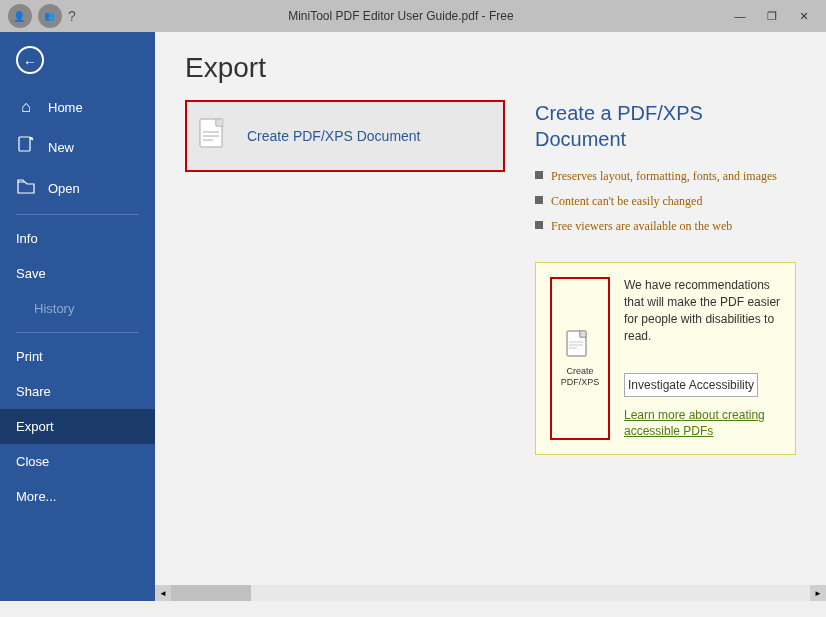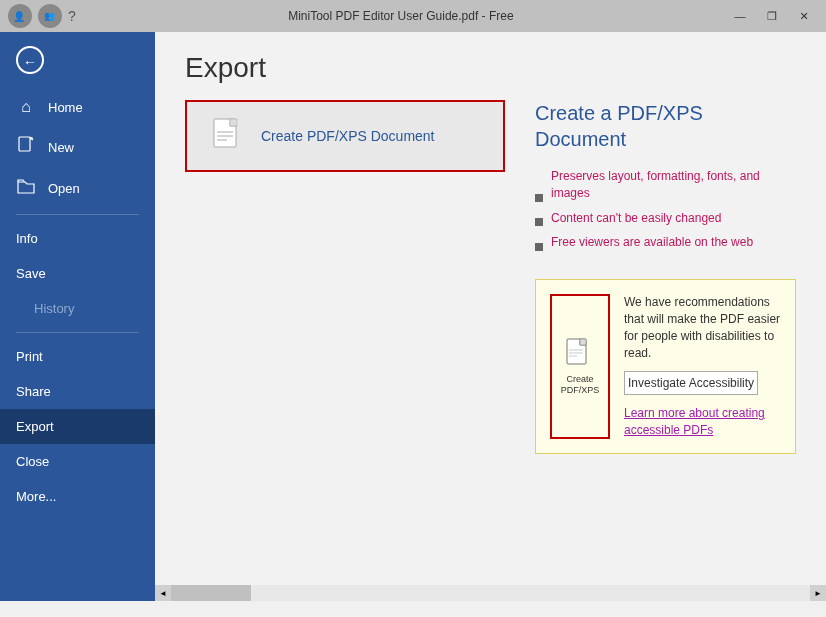--- a/index.html
+++ b/index.html
@@ -120,21 +120,21 @@
       width: 320px;
       display: flex;
       flex-direction: column;
       gap: 4px;
     }
 
     .option-item {
       display: flex;
       align-items: center;
       gap: 14px;
-      padding: 16px 24px;
+      padding: 16px 10px;
       cursor: pointer;
       background: transparent;
       border: 2px solid transparent;
     }
     .option-item.selected {
       border: 2px solid #c00000;
       background: #e8e8e8;
     }
 
     .option-icon {
@@ -168,26 +168,27 @@
       line-height: 1.3;
     }
 
     .desc-list {
       list-style: none;
       margin-bottom: 20px;
     }
 
     .desc-list li {
       display: flex;
-      align-items: flex-end;
+      align-items: flex-start;
       gap: 8px;
       font-size: 12px;
-      color: #be185d;
+      color: #a16207;
       margin-bottom: 8px;
       line-height: 1.4;
+      font-family: Liberation Serif, serif;
     }
 
     .desc-bullet {
       width: 8px;
       height: 8px;
       background: #666;
       flex-shrink: 0;
       margin-top: 3px;
     }
 
@@ -219,36 +220,36 @@
     }
 
     .accessibility-content {
       flex: 1;
     }
 
     .accessibility-text {
       font-size: 12px;
       color: #333;
       line-height: 1.4;
-      margin-bottom: 10px;
+      margin-bottom: 28px;
     }
 
     .investigate-btn {
       background: white;
       border: 1px solid #aaa;
       padding: 4px 3px;
       font-size: 12px;
       cursor: pointer;
       color: #333;
       margin-bottom: 10px;
     }
 
     .accessibility-link {
       font-size: 12px;
-      color: #a21caf;
+      color: #4d7c0f;
       text-decoration: underline;
       cursor: pointer;
       display: block;
       line-height: 1.4;
     }
 
     
     .scrollbar-container {
       height: 16px;
       background: #e8e8e8;

